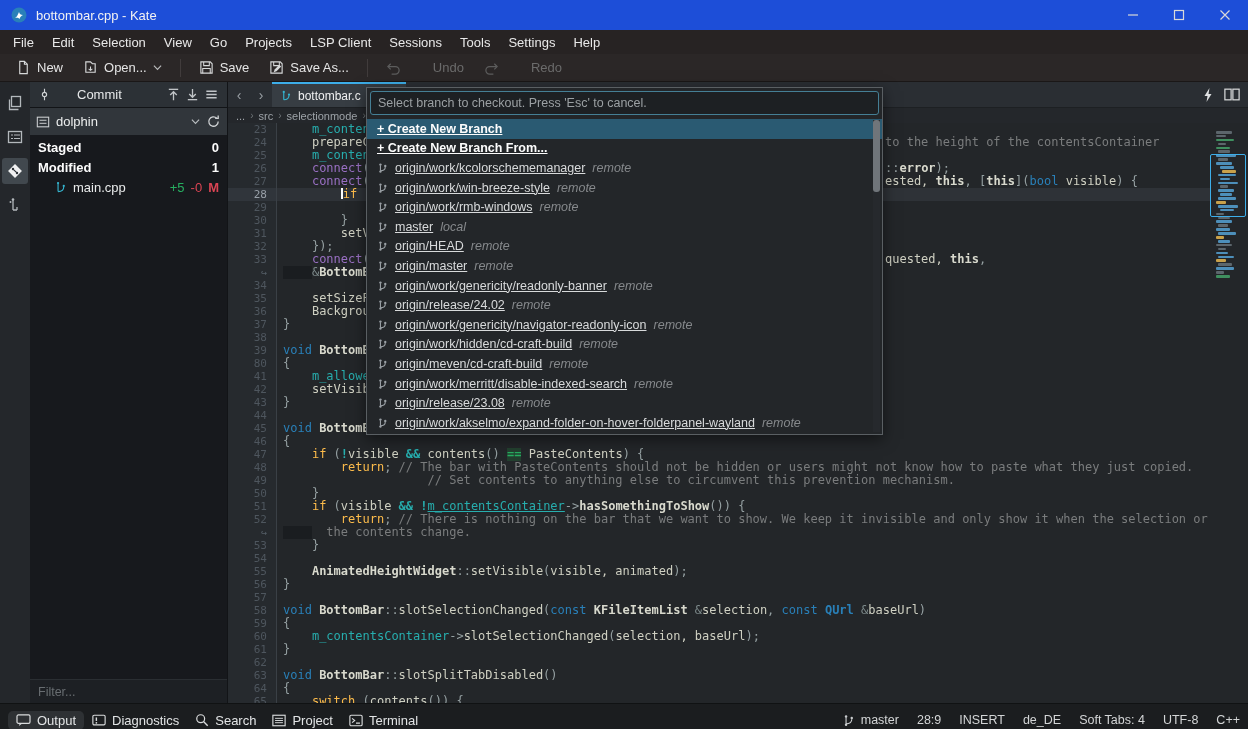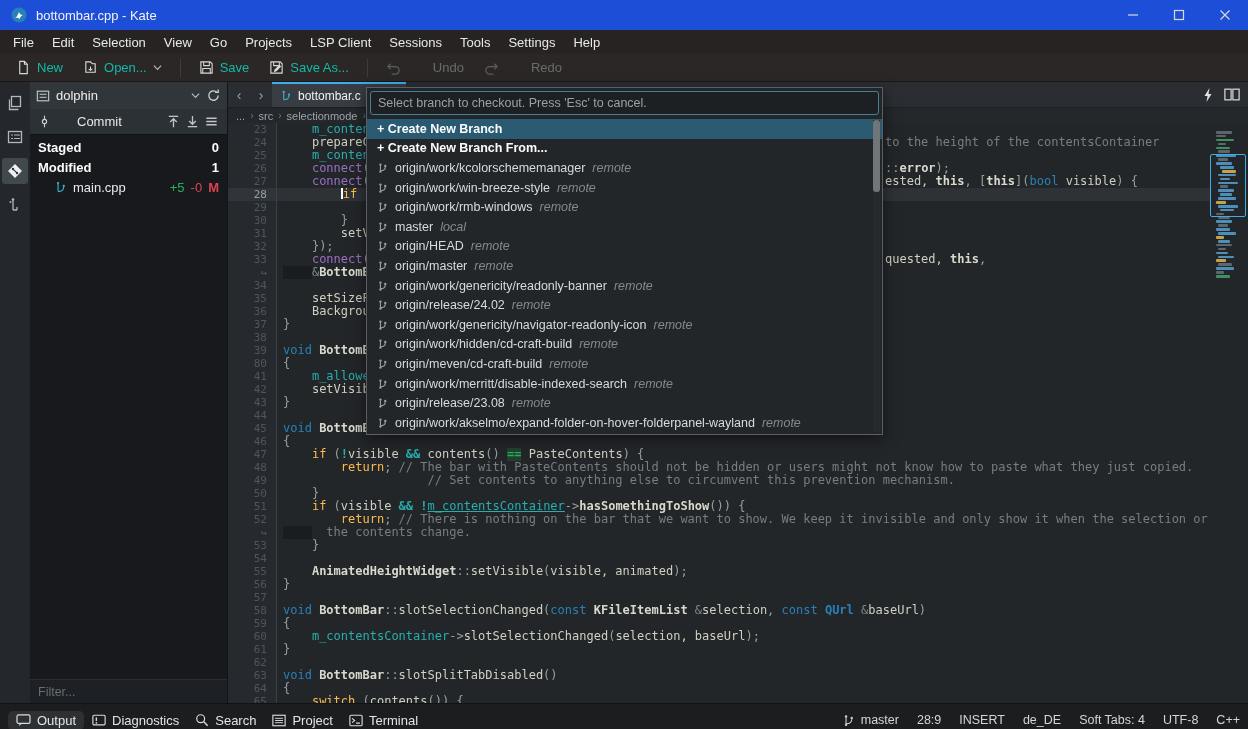--- a/index.html
+++ b/index.html
@@ -18,21 +18,21 @@
 
   
   #menubar { position:absolute; left:0; top:30px; width:1248px; height:24px;
     background:#272323; display:flex; align-items:center; padding-left:4px; }
   .menu-item { padding:3px 9px; font-size:13px; color:#e8e8e8; }
 
   
   #toolbar { position:absolute; left:0; top:54px; width:1248px; height:28px;
     background:#2b2727; display:flex; align-items:center; padding-left:8px; gap:4px;
     border-bottom:1px solid #1a1717; }
-  .tbtn { display:flex; align-items:center; gap:6px; font-size:13px; color:#14b8a6; padding:4px 8px; }
+  .tbtn { display:flex; align-items:center; gap:6px; font-size:13px; color:#e5e5e5; padding:4px 8px; }
   .tbtn.disabled { color:#6b6b6b;gap:32px; }
   .tbtn.disabled svg path, .tbtn.disabled svg polyline { stroke:#5d5d5d; }
   .tsep { width:1px; height:18px; background:#413c3c; margin:0 6px; }
 
   
   #main { position:absolute; left:0; top:82px; width:1248px; height:621px; background:#232629; }
 
   
   #iconstrip { position:absolute; left:0; top:0; width:30px; height:621px; background:#24272b;
     display:flex; flex-direction:column; align-items:center; padding-top:8px; gap:8px; }
@@ -108,21 +108,21 @@
   #popup { position:absolute; left:366px; top:87px; width:517px; height:348px; background:#232629;
     border:1px solid #5a5f63; z-index:50; box-shadow:0 4px 14px rgba(0,0,0,.5); }
   #popup-input { display:block; width:509px; margin:3px; height:24px; background:#1d2023;
     border:1px solid #457f95; border-radius:3px; color:#cfd2d4; font-size:12.5px; padding:0 7px;
     outline:none; font-family:"Liberation Sans",sans-serif; }
   #popup-input::placeholder { color:#9ba0a3; }
   #popup-list { position:absolute; left:0; top:31px; right:0; bottom:1px; overflow:hidden; }
   .pitem { height:19.6px; display:flex; align-items:center; gap:7px; padding:0 10px; font-size:12.5px; }
   .pitem.act .plabel { font-weight:bold; color:#fcfcfc; }
   .pitem.sel { background:#2a5a72; }
-  .pitem .plabel { color:#d8dadb; }
+  .pitem .plabel { color:#d8dadb;text-decoration:underline; }
   .pitem .ptag { color:#86898c; font-style:italic; }
   .pitem.part { height:5px; overflow:hidden; }
   #popup-scrollbar { position:absolute; right:2px; top:32px; width:7px; bottom:2px; background:#26292d; }
   #popup-thumb { position:absolute; left:0; right:0; top:0; height:72px; background:#70757a; border-radius:3px; }
 
   
   #statusbar { position:absolute; left:0; top:703px; width:1248px; height:26px; background:#1b1d1f;
     border-top:1px solid #101213; display:flex; align-items:center; padding:16px 8px; }
   .sbtn { display:flex; align-items:center; gap:6px; font-size:13px; color:#e2e4e5; padding:2px 8px; }
   .sbtn.active { background:#2e3134; border-radius:5px; }
@@ -250,50 +250,50 @@
     <span class="stripbtn">
       <svg width="16" height="16" viewBox="0 0 16 16">
           <path d="M6 3v10M6 13h4M10 13v-3" fill="none" stroke="#b3b8bc" stroke-width="1.3"></path>
           <circle cx="6" cy="2.5" r="1.3" fill="#b3b8bc"></circle>
           <circle cx="3.5" cy="5" r="1" fill="#b3b8bc"></circle>
         </svg>
     </span>
   </div>
 
   <div id="sidepanel">
+    <div id="commit-row">
+      <svg class="ic" width="13" height="13" viewBox="0 0 16 16">
+          <path d="M8 1v4M8 11v4" stroke="#cfd2d4" stroke-width="1.4"></path>
+          <circle cx="8" cy="8" r="2.6" fill="none" stroke="#cfd2d4" stroke-width="1.4"></circle>
+        </svg>
+      <span id="commit-label">Commit</span>
+      <svg class="ic" width="15" height="15" viewBox="0 0 16 16">
+          <path d="M3 2.5h10" stroke="#c0c4c7" stroke-width="1.4"></path>
+          <path d="M8 14V5M4.5 8.5L8 5l3.5 3.5" fill="none" stroke="#c0c4c7" stroke-width="1.4"></path>
+        </svg>
+      <svg class="ic" width="15" height="15" viewBox="0 0 16 16">
+          <path d="M3 13.5h10" stroke="#c0c4c7" stroke-width="1.4"></path>
+          <path d="M8 2v9M4.5 7.5L8 11l3.5-3.5" fill="none" stroke="#c0c4c7" stroke-width="1.4"></path>
+        </svg>
+      <svg class="ic" width="15" height="15" viewBox="0 0 16 16">
+          <path d="M2.5 4.5h11M2.5 8h11M2.5 11.5h11" stroke="#c0c4c7" stroke-width="1.5"></path>
+        </svg>
+    </div>
     <div id="project-row">
       <svg class="ic" width="14" height="14" viewBox="0 0 16 16">
           <rect x="1.5" y="2.5" width="13" height="11" fill="none" stroke="#cfd2d4" stroke-width="1.2"></rect>
           <path d="M4 6h8M4 9.5h8" stroke="#cfd2d4" stroke-width="1.1"></path>
         </svg>
       <span id="project-name">dolphin</span>
       <svg class="ic" width="9" height="7" viewBox="0 0 10 7">
           <path d="M1 1.5l4 4 4-4" fill="none" stroke="#b9bdc0" stroke-width="1.3"></path>
         </svg>
       <svg class="ic" width="15" height="15" viewBox="0 0 16 16">
           <path d="M13 8a5 5 0 11-1.5-3.5" fill="none" stroke="#cfd2d4" stroke-width="1.4"></path>
           <path d="M13 1.5v3.2h-3.2" fill="none" stroke="#cfd2d4" stroke-width="1.4"></path>
-        </svg>
-    </div>
-    <div id="commit-row">
-      <svg class="ic" width="13" height="13" viewBox="0 0 16 16">
-          <path d="M8 1v4M8 11v4" stroke="#cfd2d4" stroke-width="1.4"></path>
-          <circle cx="8" cy="8" r="2.6" fill="none" stroke="#cfd2d4" stroke-width="1.4"></circle>
-        </svg>
-      <span id="commit-label">Commit</span>
-      <svg class="ic" width="15" height="15" viewBox="0 0 16 16">
-          <path d="M3 2.5h10" stroke="#c0c4c7" stroke-width="1.4"></path>
-          <path d="M8 14V5M4.5 8.5L8 5l3.5 3.5" fill="none" stroke="#c0c4c7" stroke-width="1.4"></path>
-        </svg>
-      <svg class="ic" width="15" height="15" viewBox="0 0 16 16">
-          <path d="M3 13.5h10" stroke="#c0c4c7" stroke-width="1.4"></path>
-          <path d="M8 2v9M4.5 7.5L8 11l3.5-3.5" fill="none" stroke="#c0c4c7" stroke-width="1.4"></path>
-        </svg>
-      <svg class="ic" width="15" height="15" viewBox="0 0 16 16">
-          <path d="M2.5 4.5h11M2.5 8h11M2.5 11.5h11" stroke="#c0c4c7" stroke-width="1.5"></path>
         </svg>
     </div>
     <div id="git-rows">
       <div class="gitrow">
         <span class="lab">Staged</span>
         <span class="val">0</span>
       </div>
       <div class="gitrow">
         <span class="lab">Modified</span>
         <span class="val">1</span>

